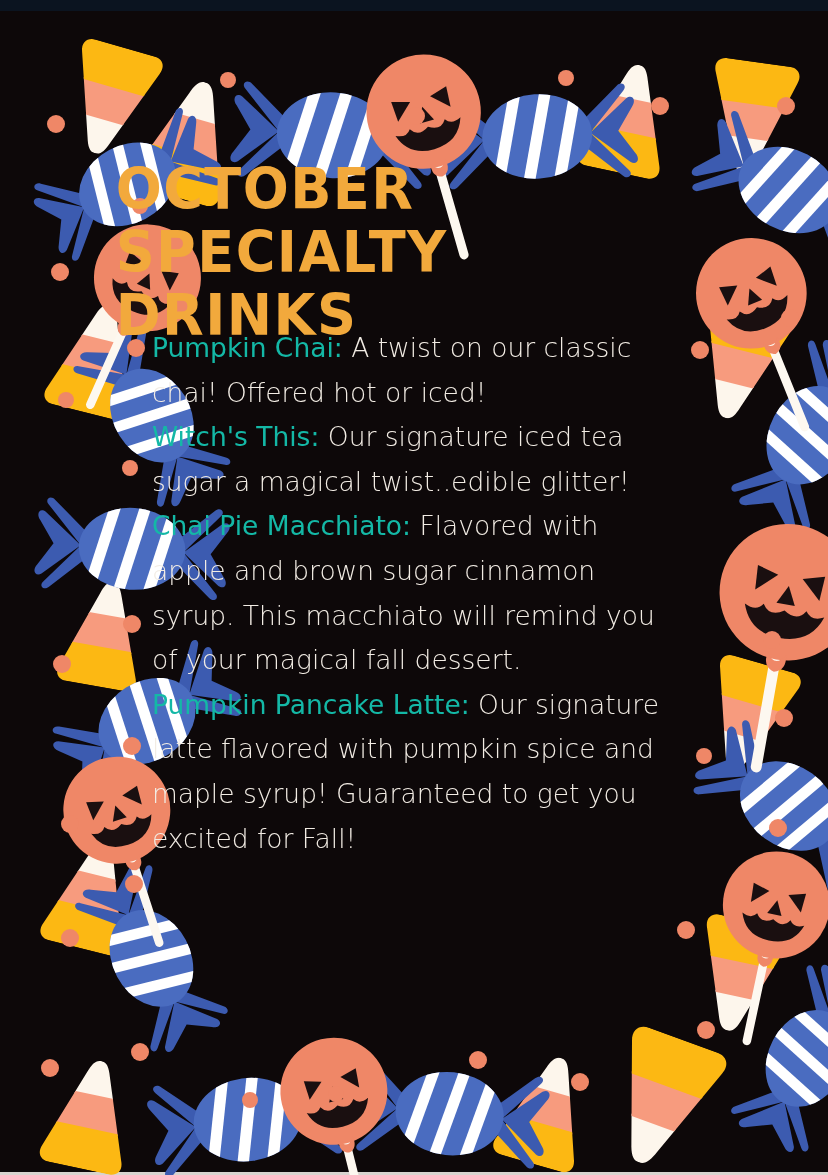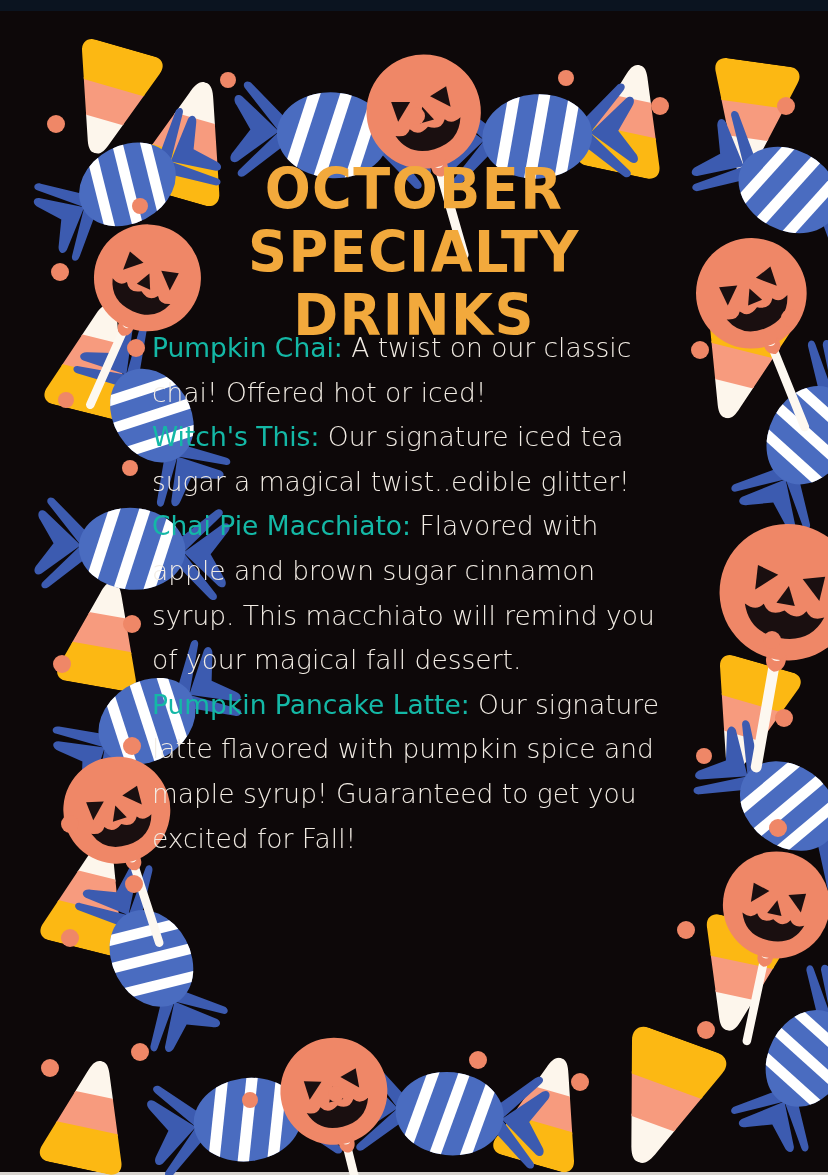--- a/index.html
+++ b/index.html
@@ -17,21 +17,20 @@
     background:#0b1420;
   }
   .bottomline{
     position:absolute;left:0;bottom:0;width:828px;height:3px;
     background:#d8d4cf;
   }
 
   
   .title-wrap{
     position:absolute;left:100px;top:158px;width:628px;
-    text-align:center;
     z-index:40;
   }
   .title-line{
     color:#f2a93c;
     font-family:"DejaVu Sans", sans-serif;
     font-weight:bold;
     font-size:57px;
     line-height:63px;
     letter-spacing:1.5px;
     text-transform:uppercase;

